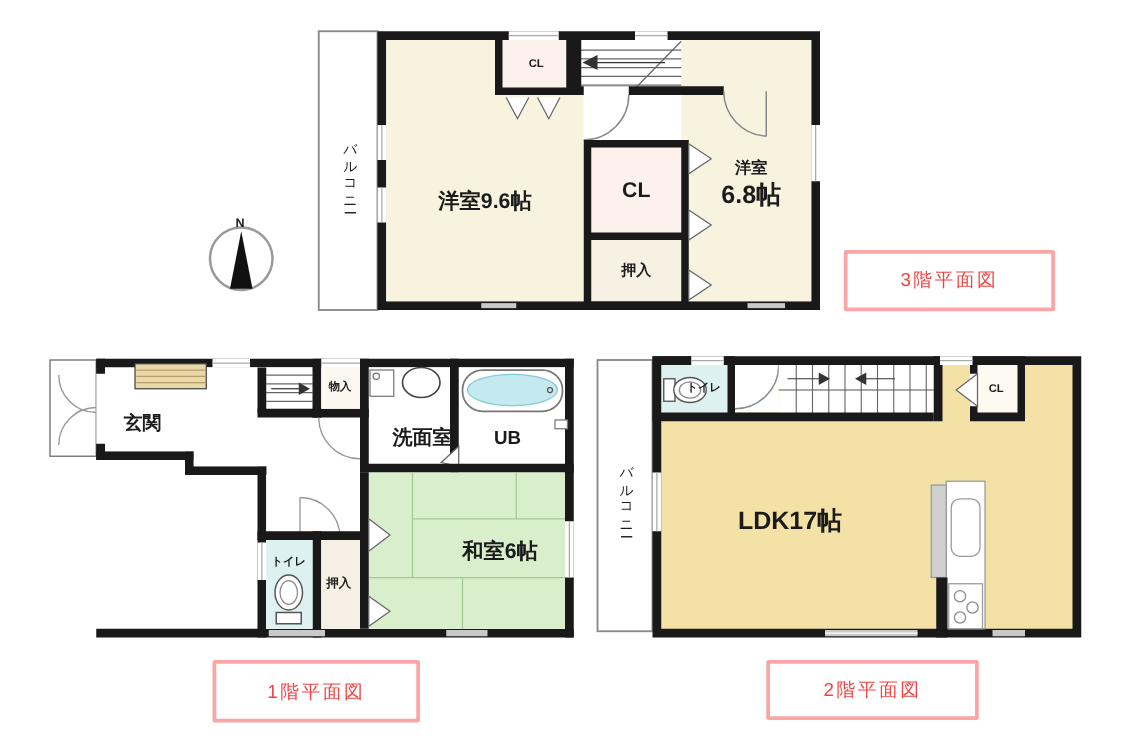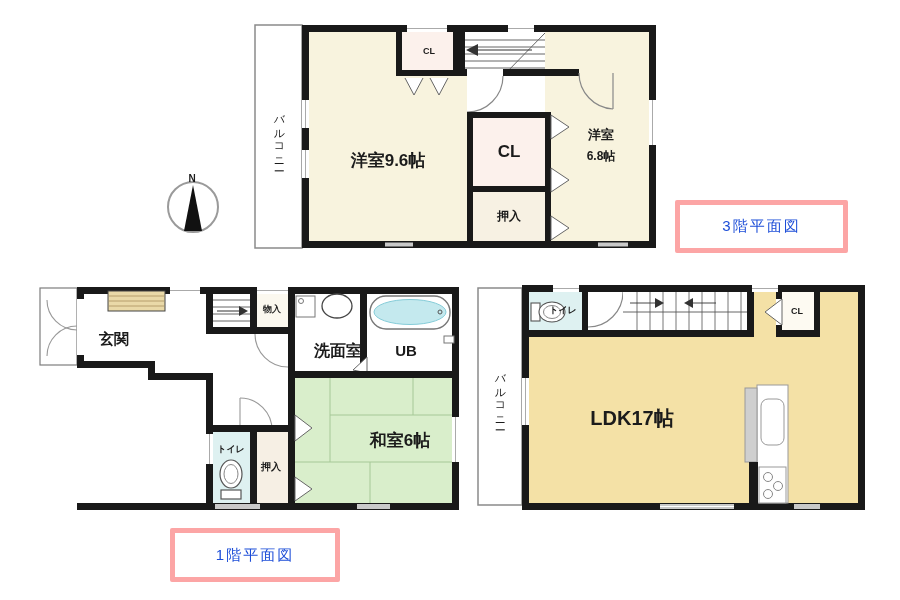--- a/index.html
+++ b/index.html
@@ -2,23 +2,23 @@
 <html><head>
 <meta charset="utf-8">
 <style>
   html,body{margin:0;padding:0;background:#fff;}
   #canvas{position:relative;width:900px;height:600px;background:#ffffff;overflow:hidden;
           font-family:"Liberation Sans","DejaVu Sans",sans-serif;color:#1b1b1b;}
   #plan-svg{position:absolute;left:0;top:0;}
   .lbl{position:absolute;transform:translate(-50%,-50%);white-space:nowrap;
        text-align:center;line-height:1.15;color:#1b1b1b;}
   .vert{writing-mode:vertical-rl;letter-spacing:2px;}
-  .caption{position:absolute;background:#fff;border:5px solid #fca5a5;border-radius:2px;
+  .caption{position:absolute;background:#fff;border:3px solid #fca5a5;border-radius:2px;
            display:flex;align-items:center;justify-content:center;font-size:15px;
-           letter-spacing:2px;color:#1d4ed8;}
+           letter-spacing:2px;color:#ef4444;}
 </style>
 </head>
 <body>
 
 <div id="canvas">
 
 <svg id="plan-svg" width="900" height="600" viewBox="0 0 900 600">
 
   <g>
 
@@ -252,21 +252,21 @@
         <line x1="525.5" y1="378" x2="525.5" y2="425" stroke="#aaa"></line>
     <rect x="660" y="504" width="74" height="5" fill="#c9c9c9"></rect>
         <line x1="660" y1="506.5" x2="734" y2="506.5" stroke="#fff"></line>
     <rect x="794" y="504" width="26" height="5" fill="#c9c9c9"></rect>
   </g>
 </svg>
 
 <div class="lbl" style="left:388px;top:161px;font-size:17px;font-weight:700;">洋室9.6帖</div>
 <div class="lbl" style="left:429px;top:51px;font-size:9px;font-weight:700;">CL</div>
 <div class="lbl" style="left:601px;top:135px;font-size:13px;font-weight:700;">洋室</div>
-<div class="lbl" style="left:601px;top:157px;font-size:12px;font-weight:700;">6.8帖</div>
+<div class="lbl" style="left:601px;top:157px;font-size:20px;font-weight:700;">6.8帖</div>
 <div class="lbl" style="left:509px;top:152px;font-size:17px;font-weight:700;">CL</div>
 <div class="lbl" style="left:509px;top:217px;font-size:12px;font-weight:700;">押入</div>
 <div class="lbl vert" style="left:279px;top:137px;font-size:11px;">バルコニー</div>
 <div class="lbl" style="left:192px;top:179px;font-size:10px;font-weight:700;">N</div>
 
 <div class="lbl" style="left:114px;top:339px;font-size:15px;font-weight:700;text-align:center;">玄関</div>
 <div class="lbl" style="left:272px;top:309px;font-size:9px;font-weight:700;">物入</div>
 <div class="lbl" style="left:338px;top:351px;font-size:16px;font-weight:700;">洗面室</div>
 <div class="lbl" style="left:406px;top:351px;font-size:15px;font-weight:700;">UB</div>
 <div class="lbl" style="left:372px;top:441px;font-size:17px;font-weight:700;margin-left:28px;">和室6帖</div>
@@ -277,14 +277,17 @@
 <div class="lbl" style="left:563px;top:310px;font-size:9px;font-weight:700;">トイレ</div>
 <div class="lbl" style="left:797px;top:311px;font-size:9px;font-weight:700;">CL</div>
 <div class="lbl vert" style="left:500px;top:396px;font-size:11px;">バルコニー</div>
 
 <div class="caption" style="left:675px;top:200px;width:163px;height:43px;">
   <span>3階平面図</span>
 </div>
 <div class="caption" style="left:170px;top:528px;width:160px;height:44px;">
   <span>1階平面図</span>
 </div>
+<div class="caption" style="left:613px;top:528px;width:164px;height:42px;">
+  <span>2階平面図</span>
+</div>
 
 </div>
 
 </body></html>

